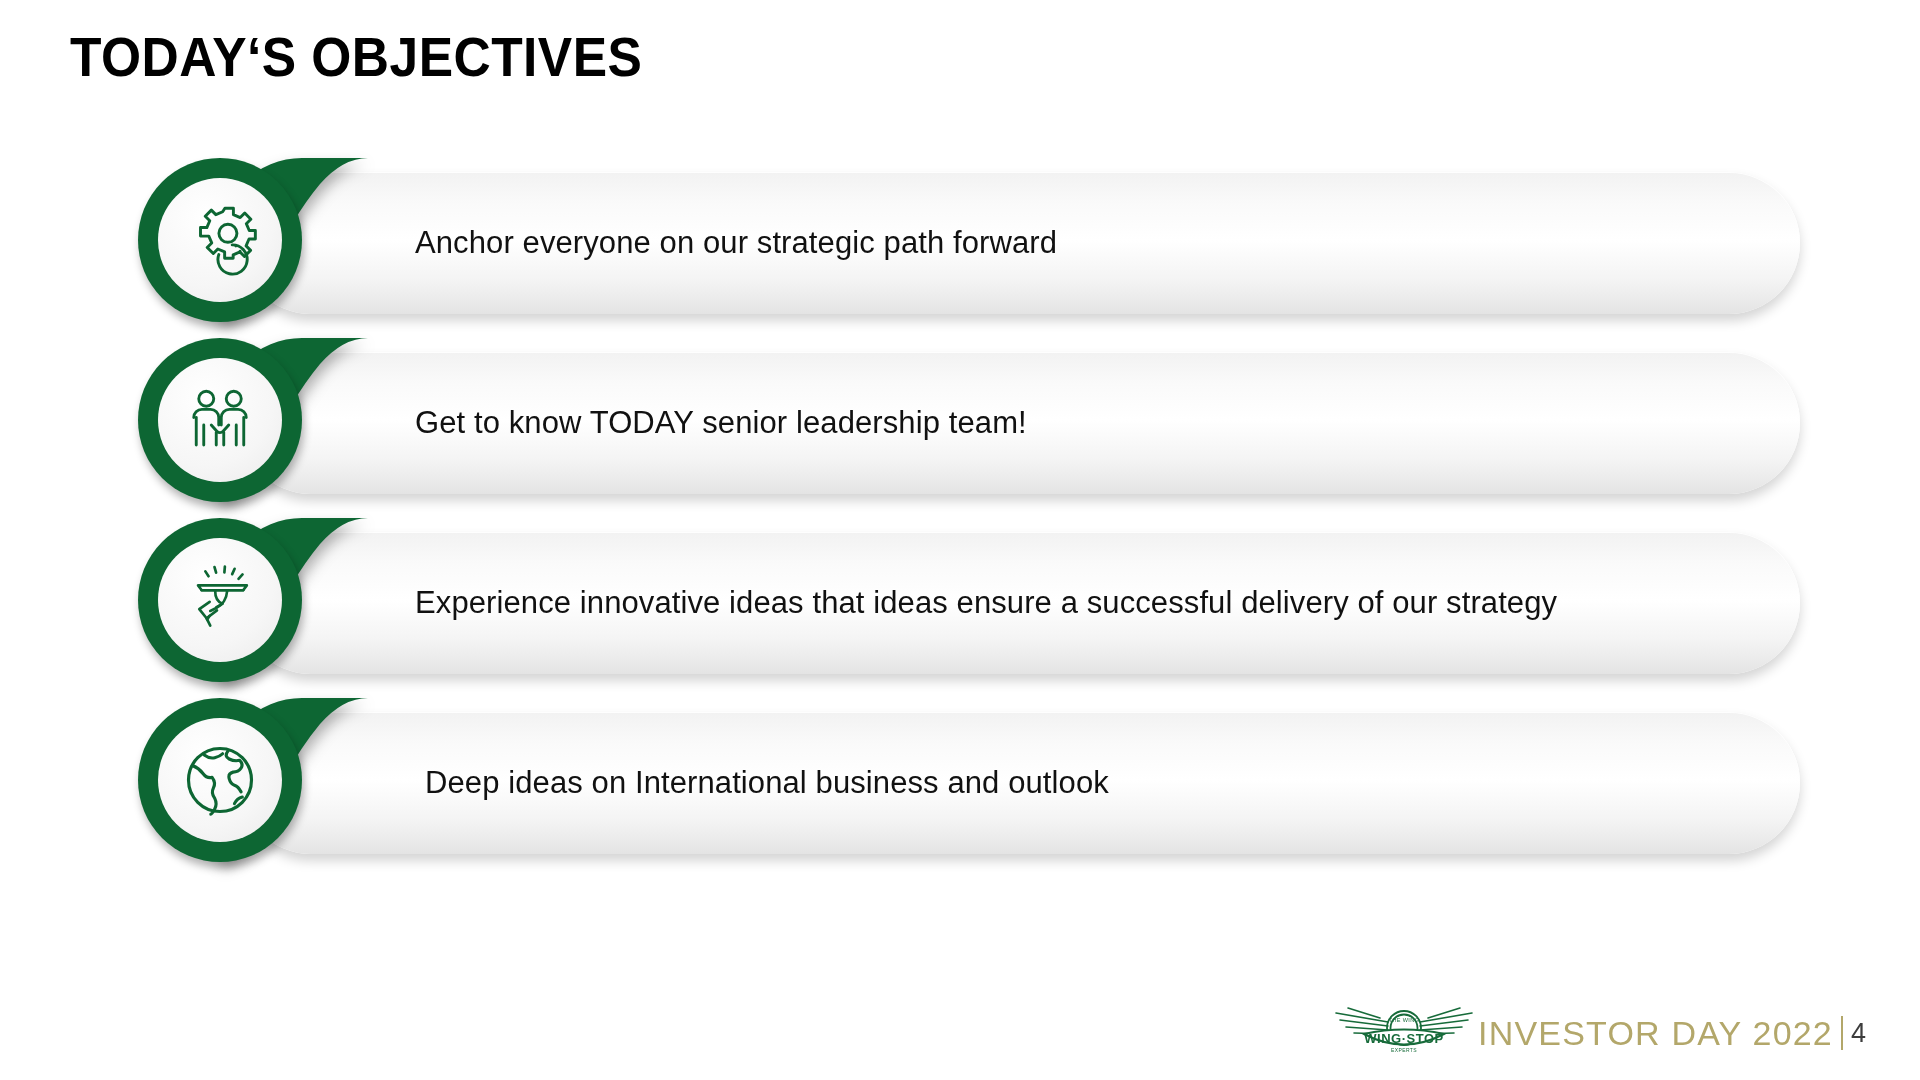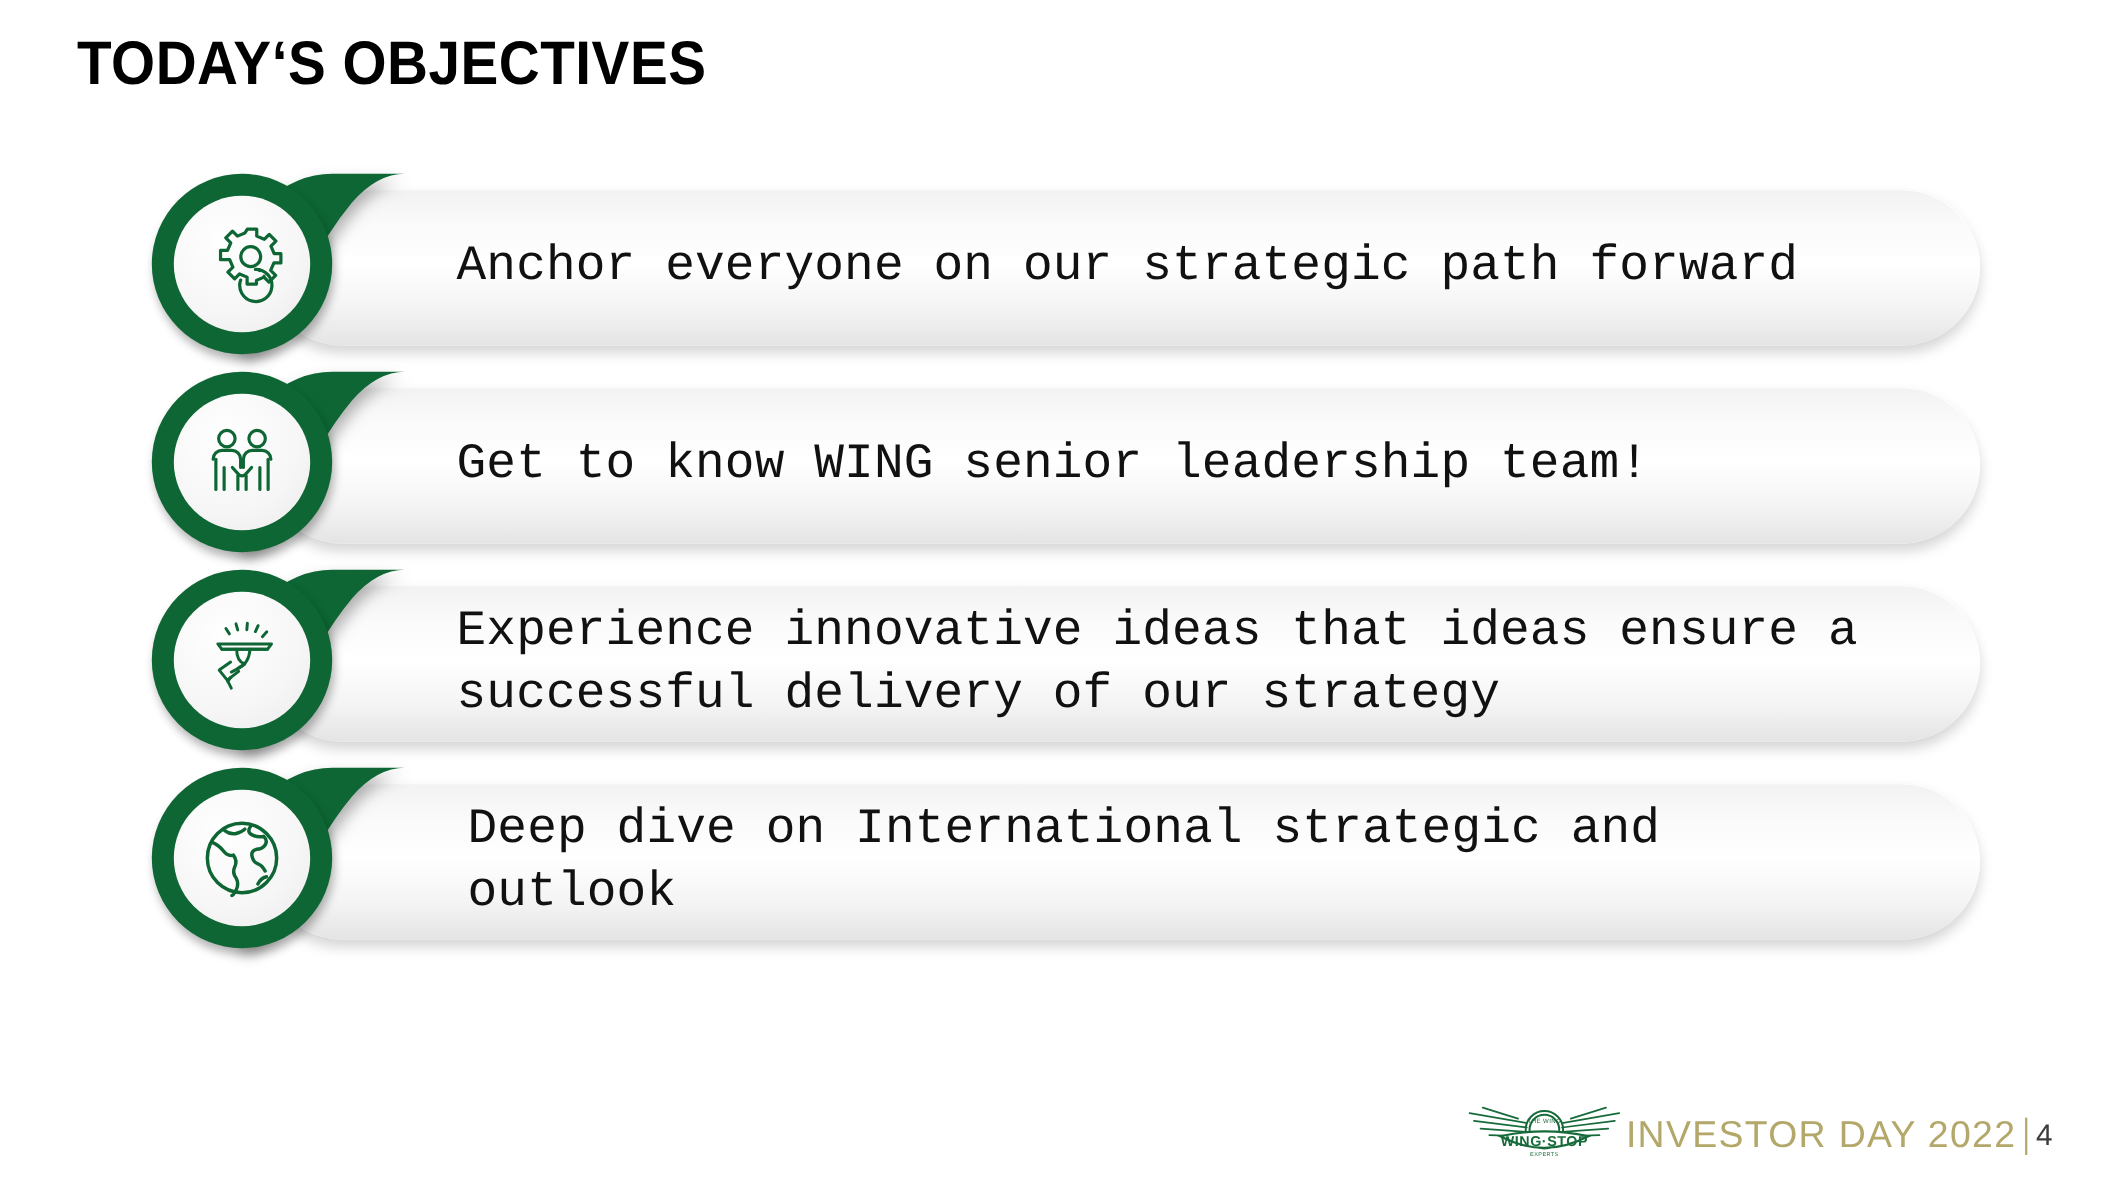--- a/index.html
+++ b/index.html
@@ -55,22 +55,22 @@
     box-shadow: 0 7px 12px rgba(0,0,0,0.17), 0 1px 0 rgba(255,255,255,0.9) inset;
   }
   .pill-text {
     position: absolute;
     left: 175px;
     right: 90px;
     top: 0;
     height: 142px;
     display: flex;
     align-items: center;
-    font-family: Liberation Mono, monospace;
-    font-size: 45px;
+    font-family: Liberation Sans, sans-serif;
+    font-size: 31px;
     line-height: 1.28;
     color: #111111;
     letter-spacing: 0.1px;
   }
   .pill-text.indent { left: 185px; }
 
   
   .leaf {
     position: absolute;
     left: 138px;
@@ -159,21 +159,21 @@
           <path d="M31 44 a12 12 0 1 0 11-8"></path>
           <circle cx="45" cy="37" r="1.1" fill="#0d6633" stroke="none"></circle>
           <circle cx="48.5" cy="41" r="1.1" fill="#0d6633" stroke="none"></circle>
         </svg>
       </div>
     </div>
   </div>
 
   <div class="objective-row">
     <div class="pill">
-      <div class="pill-text">Get to know WING senior leadership team!</div>
+      <div class="pill-text">Get to know TODAY senior leadership team!</div>
     </div>
     <div class="leaf">
       <svg width="280" height="180" viewBox="0 0 280 180">
         <path d="M 82 90 A 82 82 0 0 1 164 8 L 230 8 Q 205 8 182 34 Q 152 70 128 126 Q 112 163 82 172 A 82 82 0 0 1 82 90 Z" fill="#0d6633"></path>
       </svg>
     </div>
     <div class="badge">
       <div class="badge-inner">
         <svg width="80" height="80" viewBox="0 0 64 64" fill="none" stroke="#0d6633" stroke-width="2.3" stroke-linejoin="round" stroke-linecap="round">
           <circle cx="21" cy="15" r="6"></circle>
@@ -217,21 +217,21 @@
           <path d="M29.5 40.5 l-8.5 6.5 -6-7.5 8.5-6"></path>
           <path d="M23.5 45 l-2 3"></path>
           <path d="M21 47 l3 6"></path>
         </svg>
       </div>
     </div>
   </div>
 
   <div class="objective-row">
     <div class="pill">
-      <div class="pill-text indent">Deep dive on International strategic and outlook</div>
+      <div class="pill-text indent">Deep ideas on International business and outlook</div>
     </div>
     <div class="leaf">
       <svg width="280" height="180" viewBox="0 0 280 180">
         <path d="M 82 90 A 82 82 0 0 1 164 8 L 230 8 Q 205 8 182 34 Q 152 70 128 126 Q 112 163 82 172 A 82 82 0 0 1 82 90 Z" fill="#0d6633"></path>
       </svg>
     </div>
     <div class="badge">
       <div class="badge-inner">
         <svg width="84" height="84" viewBox="0 0 64 64" fill="none" stroke="#0d6633" stroke-width="2.4" stroke-linejoin="round" stroke-linecap="round">
           <circle cx="32" cy="32" r="24"></circle>

